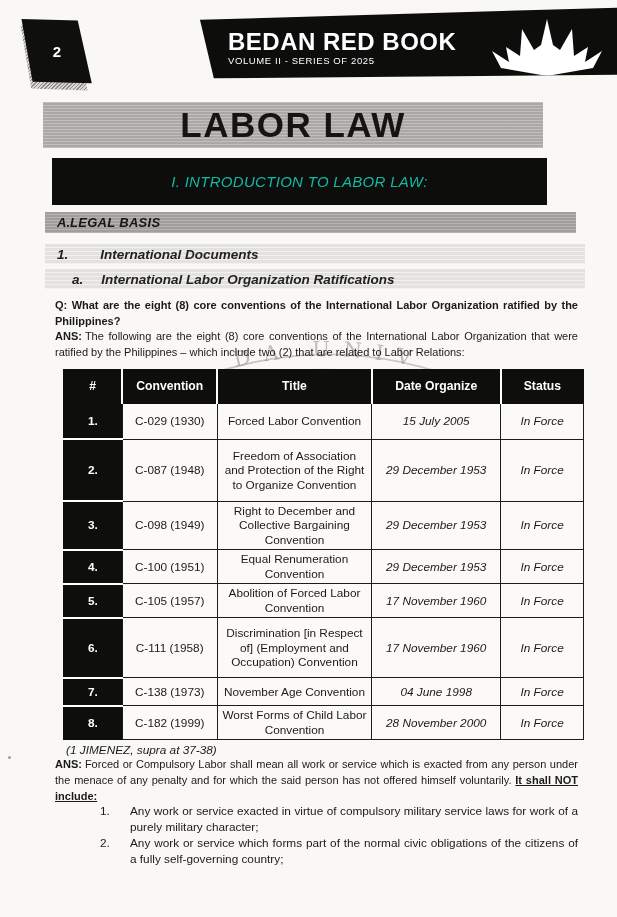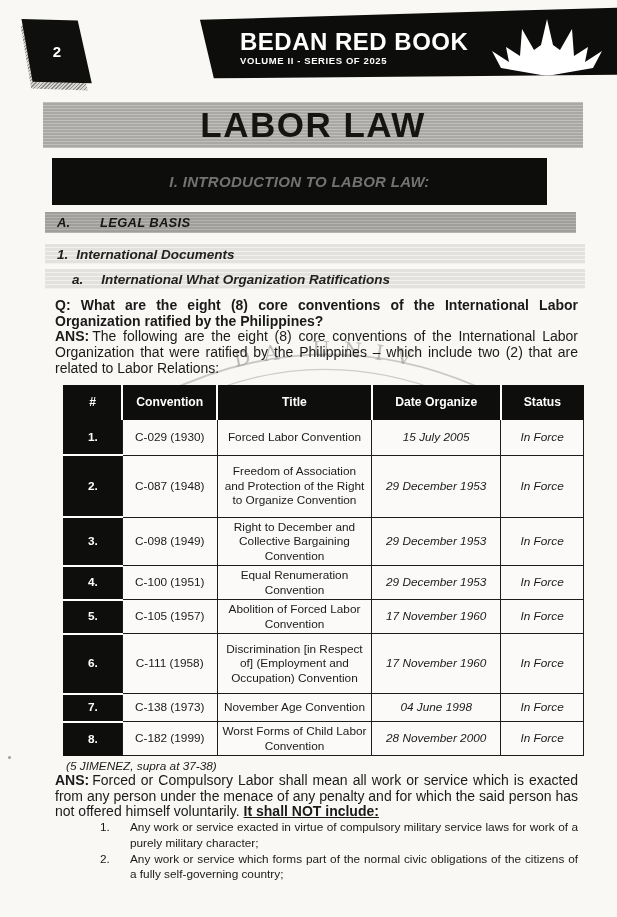--- a/index.html
+++ b/index.html
@@ -22,66 +22,66 @@
     position:absolute; left:20px; top:17px; width:74px; height:69px;
     clip-path:polygon(2% 3%, 78% 5%, 97% 96%, 17% 94%);
     background:#0f0f0e; color:#fff; display:flex; align-items:center; justify-content:center;
     font-weight:bold; font-size:15px;
   }
   .top-banner {
     position:absolute; left:170px; top:6px; width:447px; height:86px;
     clip-path:polygon(6.7% 16%, 100% 2%, 100% 80%, 9.8% 84%);
     background:#0d0d0c;
   }
-  .top-banner .titles { position:absolute; left:70px; top:24px; color:#fff; }
+  .top-banner .titles { position:absolute; left:58px; top:24px; color:#fff; }
   .book-title { font-size:24px; font-weight:bold; letter-spacing:0.5px; line-height:24px; }
-  .book-subtitle { font-size:9.5px; font-weight:bold; letter-spacing:0.6px; margin-top:1px; }
+  .book-subtitle { font-size:9.5px; font-weight:normal; letter-spacing:0.6px; margin-top:1px; }
   .crown { position:absolute; right:6px; bottom:16px; width:128px; height:58px; }
   
   .laborlaw-banner {
-    margin:2px 0 0 43px; width:540px; height:46px;
+    margin:2px 0 0 43px; width:500px; height:46px;
     background:#b4b2ae;
     background-image:repeating-linear-gradient(0deg, rgba(255,255,255,.18) 0 1px, rgba(0,0,0,.06) 1px 3px);
     display:flex; align-items:center; justify-content:center;
     position:relative; z-index:2;
   }
   .laborlaw-banner span { font-size:35px; font-weight:bold; letter-spacing:1.5px; color:#151413; transform:scaleY(1.02); }
   .intro-banner {
     margin:10px 0 0 52px; width:495px; height:47px;
-    background:#0d0d0c; color:#737373;
+    background:#0d0d0c; color:#14b8a6;
     display:flex; flex-direction:column; align-items:center; justify-content:center;
-    font-weight:bold; font-style:italic; font-size:15px; line-height:19px; letter-spacing:0.3px;
+    font-weight:normal; font-style:italic; font-size:15px; line-height:19px; letter-spacing:0.3px;
     position:relative; z-index:2;
   }
   .legalbasis-bar {
     margin:7px 0 0 45px; width:531px; height:21px;
     background:#a9a7a3;
     background-image:repeating-linear-gradient(0deg, rgba(255,255,255,.15) 0 1px, rgba(0,0,0,.05) 1px 3px);
     display:flex; align-items:center;
     font-weight:bold; font-style:italic; font-size:13px; color:#161616;
     position:relative; z-index:2;
   }
   .legalbasis-bar .letter { margin-left:12px; }
-  .legalbasis-bar .label { margin-left:30px; letter-spacing:0.3px; }
+  .legalbasis-bar .label { letter-spacing:0.3px; }
   .subhead {
     margin-left:45px; width:540px; height:20px; display:flex; align-items:center;
     background:linear-gradient(90deg,#edecе8,#e8e7e3);
     background-color:#eae9e5;
     background-image:repeating-linear-gradient(0deg, rgba(255,255,255,.35) 0 1px, rgba(0,0,0,.03) 1px 4px);
     font-weight:bold; font-style:italic; font-size:13.5px; color:#222;
     position:relative; z-index:2;
   }
   .subhead.level1 { margin-top:11px; }
   .subhead.level2 { margin-top:5px; }
   .subhead .num1 { margin-left:12px; }
-  .subhead .lab1 { margin-left:8px; }
+  .subhead .lab1 { margin-left:32px; }
   .subhead .num2 { margin-left:27px; }
   .subhead .lab2 { margin-left:18px; }
   
-  .body-block { position:relative; z-index:1; margin-left:55px; width:523px; font-size:14px; line-height:15.7px; text-align:justify; }
+  .body-block { position:relative; z-index:1; margin-left:55px; width:523px; font-size:11px; line-height:15.7px; text-align:justify; }
   .qa1 { margin-top:9px; }
   .bold { font-weight:bold; }
   .bolditalic { font-weight:bold; font-style:italic; }
   .ans-prefix { font-weight:bold; margin-right:3px; }
   .underline-bold { font-weight:bold; text-decoration:underline; }
   
   .watermark { position:absolute; left:150px; top:314px; width:334px; height:86px; z-index:0; }
   
   table.conv { margin:8px 0 0 63px; border-collapse:collapse; width:521px; position:relative; z-index:1; background:#fbfaf8; font-size:11.8px; }
   table.conv th, table.conv td { border:1.4px solid #1c1c1c; text-align:center; vertical-align:middle; padding:2px 4px; line-height:14.5px; }
@@ -132,21 +132,21 @@
     <span class="label">LEGAL BASIS</span>
   </div>
 
   <div class="subhead level1">
     <span class="num1">1.</span>
     <span class="lab1">International Documents</span>
   </div>
 
   <div class="subhead level2">
     <span class="num2">a.</span>
-    <span class="lab2">International What Organization Ratifications</span>
+    <span class="lab2">International Labor Organization Ratifications</span>
   </div>
 
   <svg class="watermark" viewBox="0 0 334 86" aria-hidden="true">
     <defs>
       <path id="arcText" d="M22,74 Q167,14 318,68" fill="none"></path>
     </defs>
     <path d="M8,82 Q167,4 326,72" fill="none" stroke="#8e8e8e" stroke-width="1.8" opacity="0.45"></path>
     <path d="M40,86 Q167,28 298,80" fill="none" stroke="#8e8e8e" stroke-width="1.4" opacity="0.40"></path>
     <text font-family="DejaVu Serif, serif" font-size="21" fill="#8c8c8c" opacity="0.55" letter-spacing="13">
       <textPath href="#arcText" startOffset="22%">DA UNIV</textPath>
@@ -230,21 +230,21 @@
       <tr style="height:30px">
         <td class="numcell">8.</td>
         <td class="conv-code">C-182 (1999)</td>
         <td>Worst Forms of Child Labor Convention</td>
         <td class="datecell">28 November 2000</td>
         <td class="statuscell">In Force</td>
       </tr>
     </tbody>
   </table>
 
-  <div class="footnote">(5 JIMENEZ, supra at 37-38)</div>
+  <div class="footnote">(1 JIMENEZ, supra at 37-38)</div>
 
   <div class="body-block">
     <span class="ans-prefix">ANS:</span><span>Forced or Compulsory Labor shall mean all work or service which is exacted from any person under the menace of any penalty and for which the said person has not offered himself voluntarily.</span>
     <span class="underline-bold">It shall NOT include:</span>
   </div>
 
   <div class="numlist">
     <div class="item">
       <span class="n">1.</span>
       <span>Any work or service exacted in virtue of compulsory military service laws for work of a purely military character;</span>

